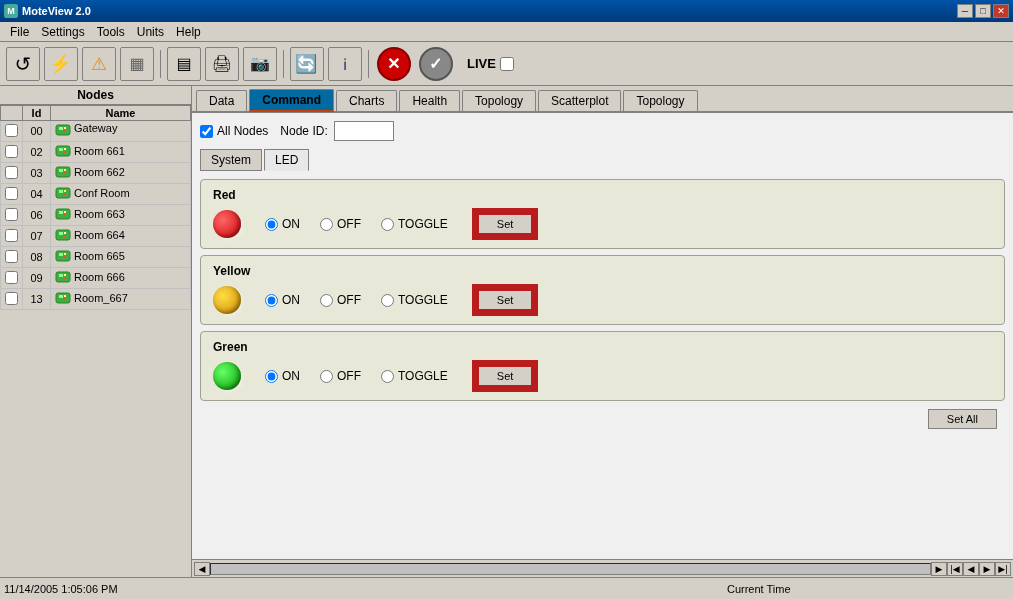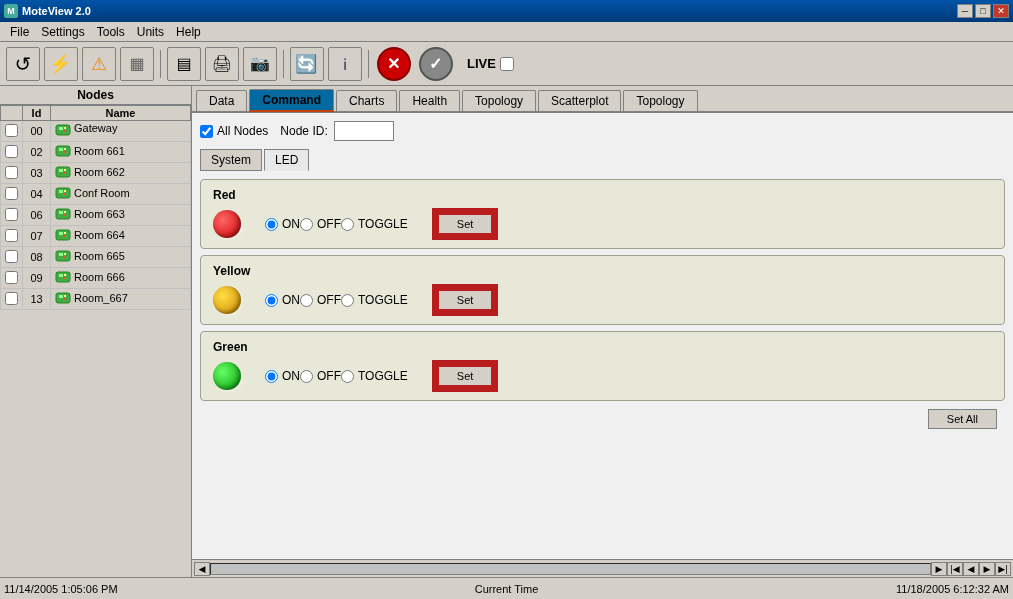--- a/index.html
+++ b/index.html
@@ -190,21 +190,21 @@
       gap: 24px;
     }
     .led-circle {
       width: 28px; height: 28px;
       border-radius: 50%;
       box-shadow: inset -2px -2px 4px rgba(0,0,0,0.4), 2px 2px 4px rgba(255,255,255,0.3);
     }
     .led-circle.red { background: radial-gradient(circle at 35% 35%, #ff6666, #cc0000); }
     .led-circle.yellow { background: radial-gradient(circle at 35% 35%, #ffdd44, #cc8800); }
     .led-circle.green { background: radial-gradient(circle at 35% 35%, #66ff66, #009900); }
-    .radio-group { display: flex; align-items: flex-start; }
+    .radio-group { display: flex; align-items: flex-start; gap: 20px; }
     .radio-opt { display: flex; align-items: center; gap: 4px; cursor: pointer; }
     .set-btn {
       padding: 3px 18px;
       background: #d4d0c8;
       border: 7px solid #b91c1c;
       cursor: pointer;
       font-size: 11px;
     }
     .set-all-btn {
       padding: 3px 18px;
@@ -607,14 +607,13 @@
       <div class="scroll-arrow">▶</div>
       <div class="scroll-arrow">▶|</div>
     </div>
 
   </div>
 </div>
 
 <div class="status-bar">
   <span class="status-left">11/14/2005 1:05:06 PM</span>
   <span class="status-center">Current Time</span>
-  <span class="status-right">11/18/2005 6:12:32 AM</span>
 </div>
 
 </body></html>

